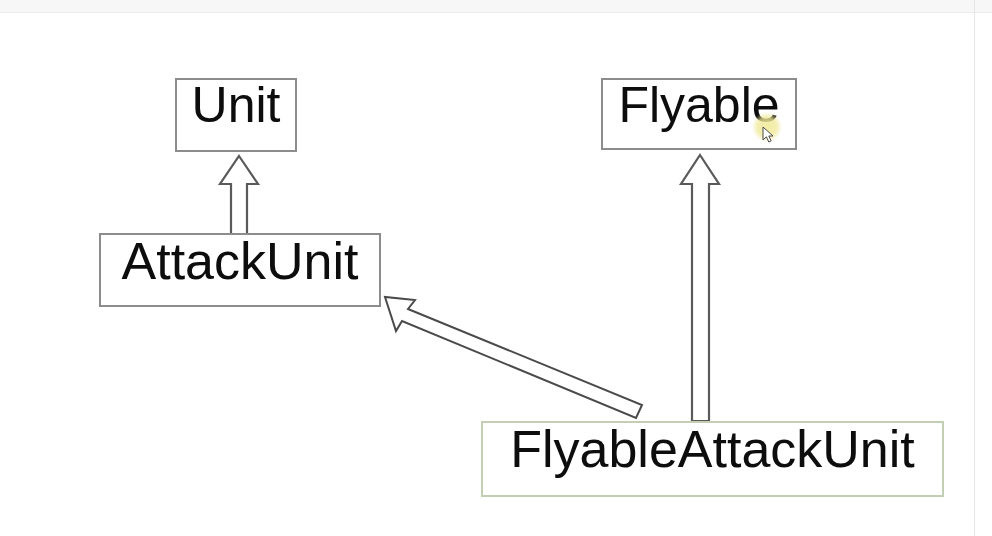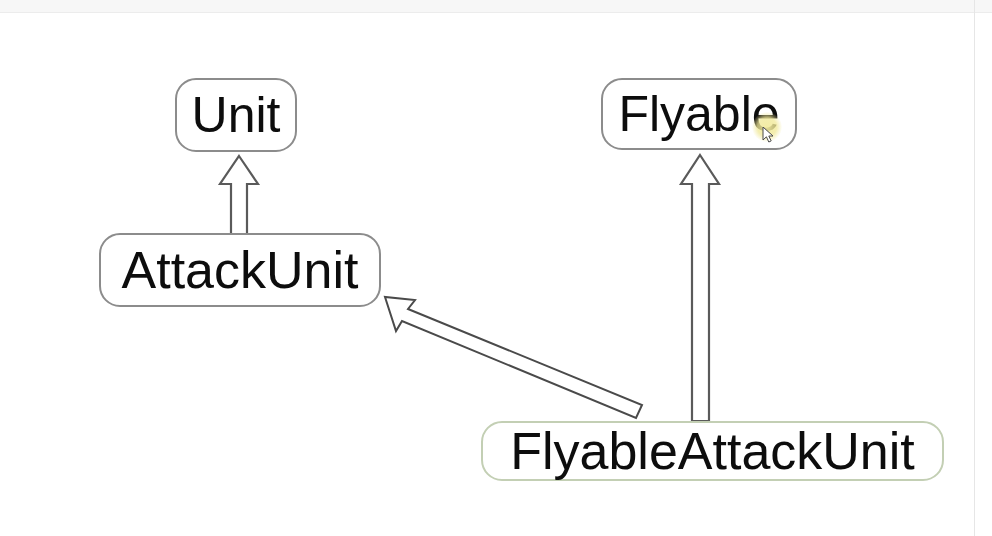--- a/index.html
+++ b/index.html
@@ -43,26 +43,24 @@
     width: 1px;
     height: 536px;
     background: #e6e6e6;
   }
 
   .node {
     position: absolute;
     box-sizing: border-box;
     background: #ffffff;
     display: flex;
-    align-items: center;
     justify-content: center;
     color: #0d0d0d;
     line-height: 1;
     white-space: nowrap;
-    border-radius: 21px;
   }
   .node-label {
     display: block;
     line-height: 1;
   }
 
   
   #node-unit {
     left: 175px;
     top: 78px;
@@ -90,21 +88,21 @@
     height: 74px;
     border: 2px solid #8c8c8c;
   }
   #node-attackunit .node-label { font-size: 52px; }
 
   
   #node-flyableattackunit {
     left: 481px;
     top: 421px;
     width: 463px;
-    height: 60px;
+    height: 76px;
     border: 2px solid #c3cfb4;
   }
   #node-flyableattackunit .node-label { font-size: 52px; }
 
   .edge-layer {
     position: absolute;
     left: 0;
     top: 0;
     width: 992px;
     height: 536px;

